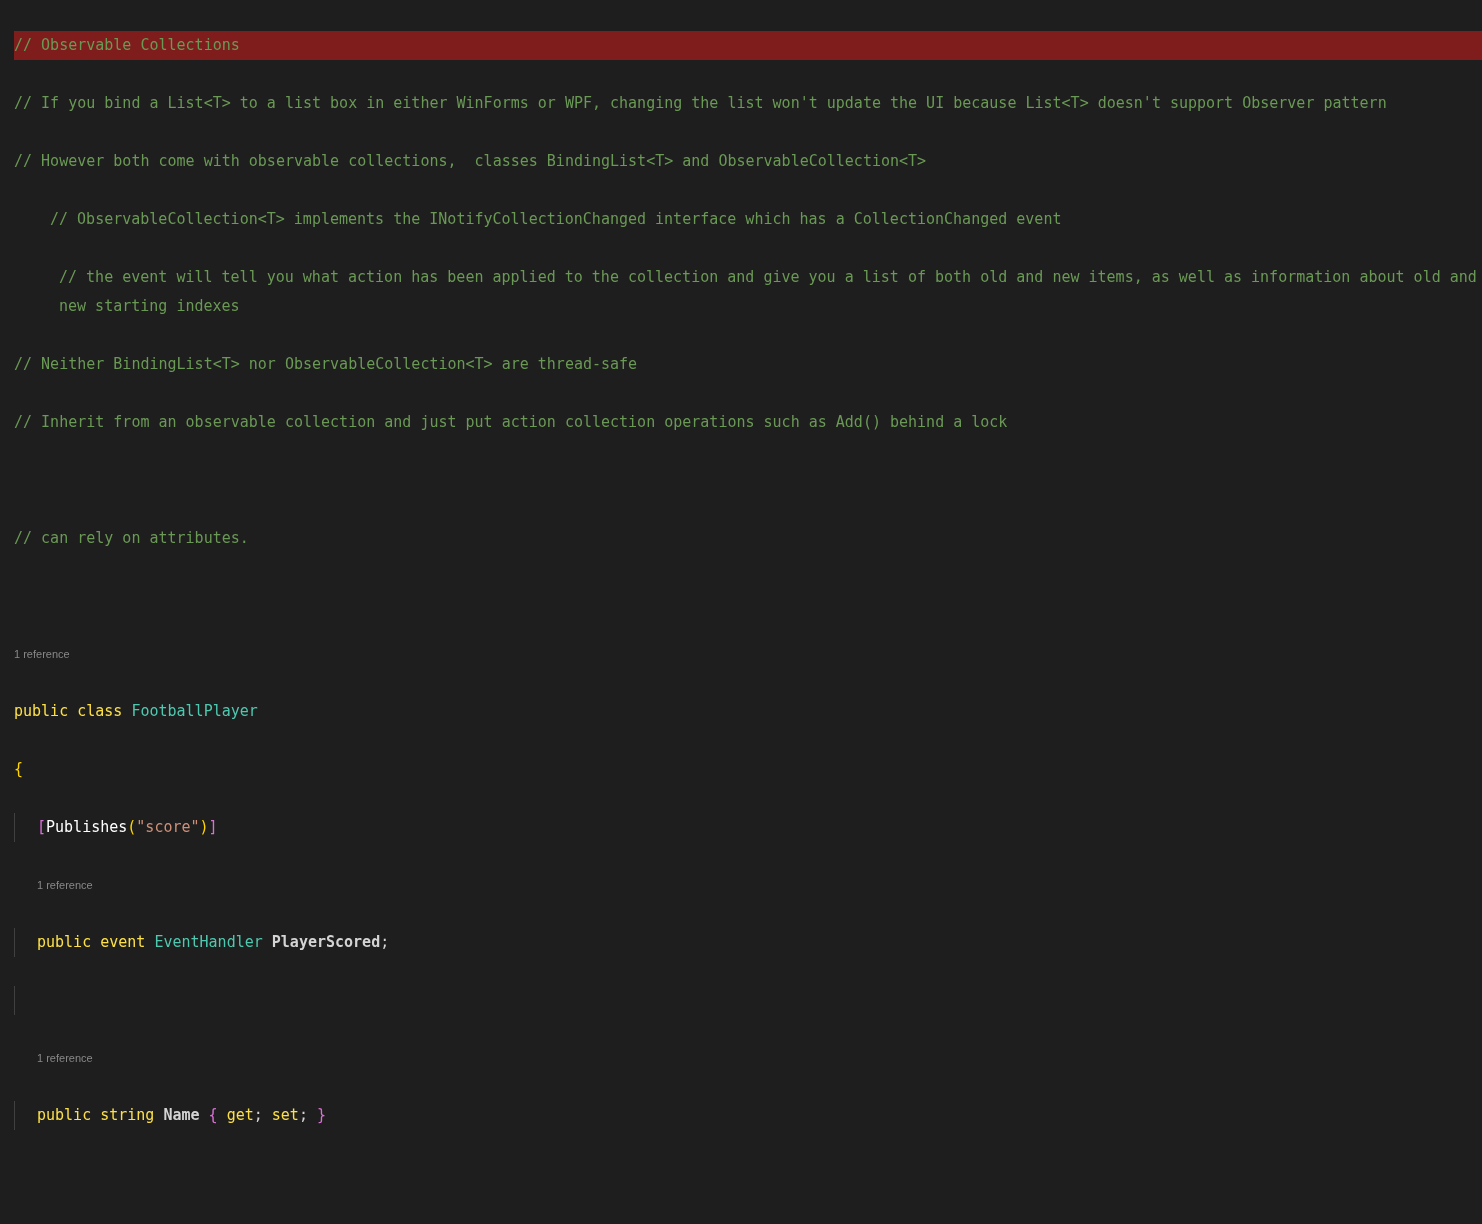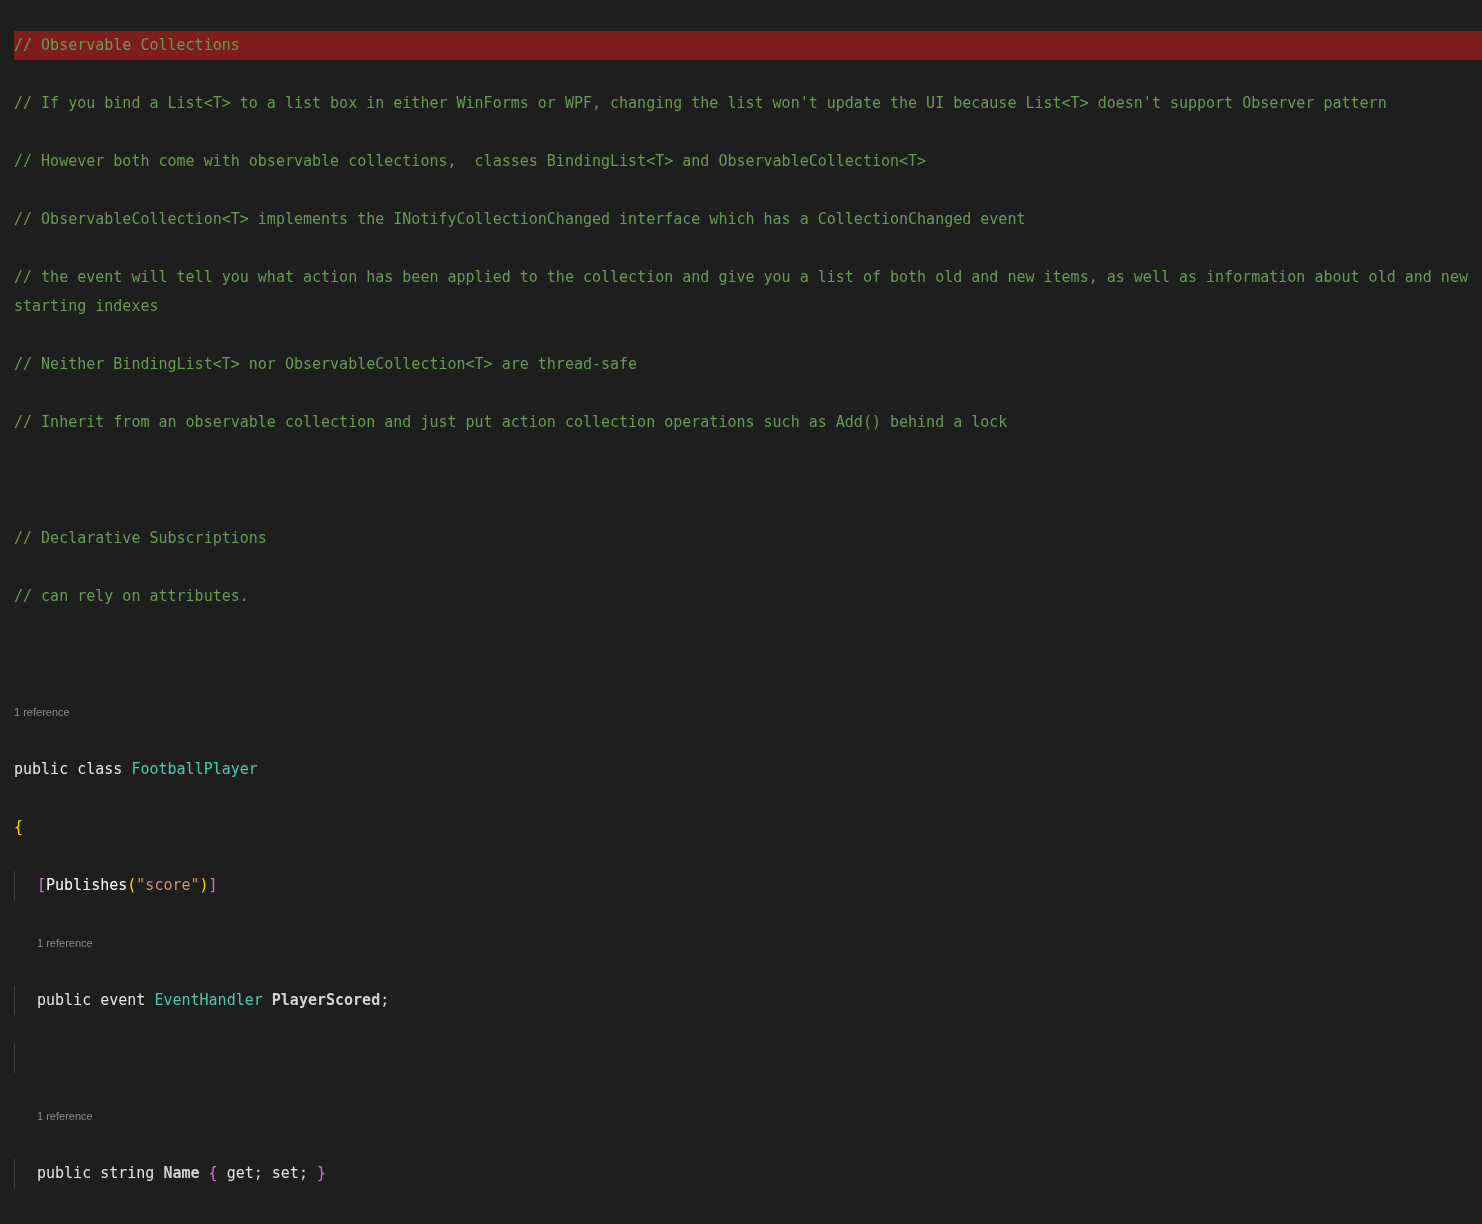--- a/index.html
+++ b/index.html
@@ -26,42 +26,41 @@
   }
   .codelens {
     font-family: -apple-system, BlinkMacSystemFont, "Segoe UI", Helvetica, Arial, sans-serif;
     font-size: 11px;
     color: #888;
     line-height: 28px;
     display: block;
   }
   .indent1 { padding-left: 22px; border-left: 1px solid #404040; margin-left: 0px; display:inline-block; box-sizing:border-box;}
   .c-comment { color: #6a9955; }
-  .c-keyword { color: #e5e5e5; }
+  .c-keyword { color: #fde047; }
   .c-type    { color: #4ec9b0; }
   .c-method  { color: #ffffff; }
   .c-string  { color: #ce9178; }
   .c-text    { color: #d4d4d4; font-weight: bold; }
   .c-punct   { color: #d4d4d4; }
   .c-brace-y { color: #ffd602; }
   .c-brace-p { color: #da70d6; }
 </style>
 </head>
 <body>
 
 <div class="editor">
 <span class="line highlight-line"><span class="c-comment">// Observable Collections</span></span>
 <span class="line"><span class="c-comment" style="white-space:pre-wrap; display:block;">// If you bind a List&lt;T&gt; to a list box in either WinForms or WPF, changing the list won't update the UI because List&lt;T&gt; doesn't support Observer pattern</span></span>
 <span class="line"><span class="c-comment">// However both come with observable collections,  classes BindingList&lt;T&gt; and ObservableCollection&lt;T&gt;</span></span>
-<span class="line"><span class="c-comment" style="white-space:pre-wrap; display:block;">// ObservableCollection&lt;T&gt; implements the INotifyCollectionChanged interface which has a CollectionChanged event</span></span>
-<span class="line"><span class="c-comment" style="white-space:pre-wrap; display:block;">// the event will tell you what action has been applied to the collection and give you a list of both old and new items, as well as information about old and new starting indexes</span></span>
+<span class="line"><span class="c-comment" style="white-space:pre-wrap; display:block;margin-left:36px;">// ObservableCollection&lt;T&gt; implements the INotifyCollectionChanged interface which has a CollectionChanged event</span></span>
+<span class="line"><span class="c-comment" style="white-space:pre-wrap; display:block;margin-left:45px;">// the event will tell you what action has been applied to the collection and give you a list of both old and new items, as well as information about old and new starting indexes</span></span>
 <span class="line"><span class="c-comment">// Neither BindingList&lt;T&gt; nor ObservableCollection&lt;T&gt; are thread-safe</span></span>
 <span class="line"><span class="c-comment" style="white-space:pre-wrap; display:block;">// Inherit from an observable collection and just put action collection operations such as Add() behind a lock</span></span>
 <span class="line">&nbsp;</span>
-<span class="line"><span class="c-comment">// Declarative Subscriptions</span></span>
 <span class="line"><span class="c-comment">// can rely on attributes.</span></span>
 <span class="line">&nbsp;</span>
 <span class="codelens">1 reference</span>
 <span class="line"><span class="c-keyword">public</span> <span class="c-keyword">class</span> <span class="c-type">FootballPlayer</span></span>
 <span class="line"><span class="c-brace-y">{</span></span>
 <span class="line"><span class="indent1"><span class="c-brace-p">[</span><span class="c-method">Publishes</span><span class="c-brace-y">(</span><span class="c-string">"score"</span><span class="c-brace-y">)</span><span class="c-brace-p">]</span></span></span>
 <span class="codelens" style="padding-left:23px;">1 reference</span>
 <span class="line"><span class="indent1"><span class="c-keyword">public</span> <span class="c-keyword">event</span> <span class="c-type">EventHandler</span> <span class="c-text">PlayerScored</span><span class="c-punct">;</span></span></span>
 <span class="line"><span class="indent1">&nbsp;</span></span>
 <span class="codelens" style="padding-left:23px;">1 reference</span>

